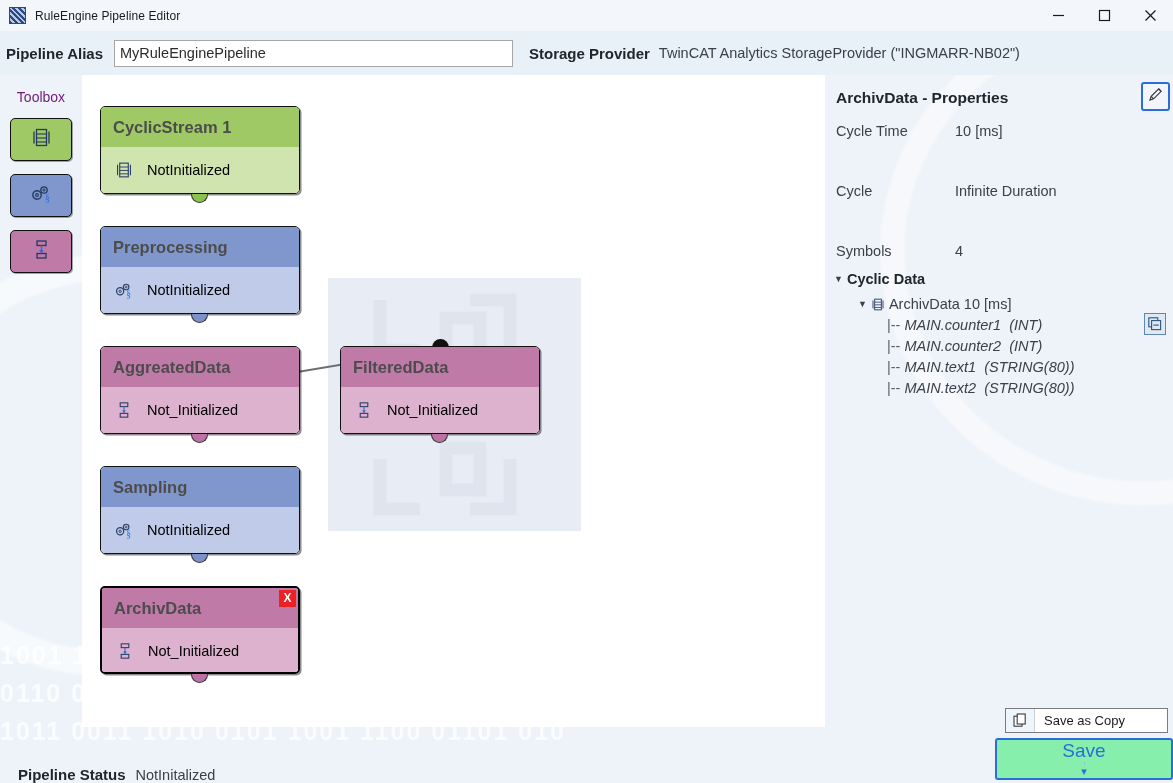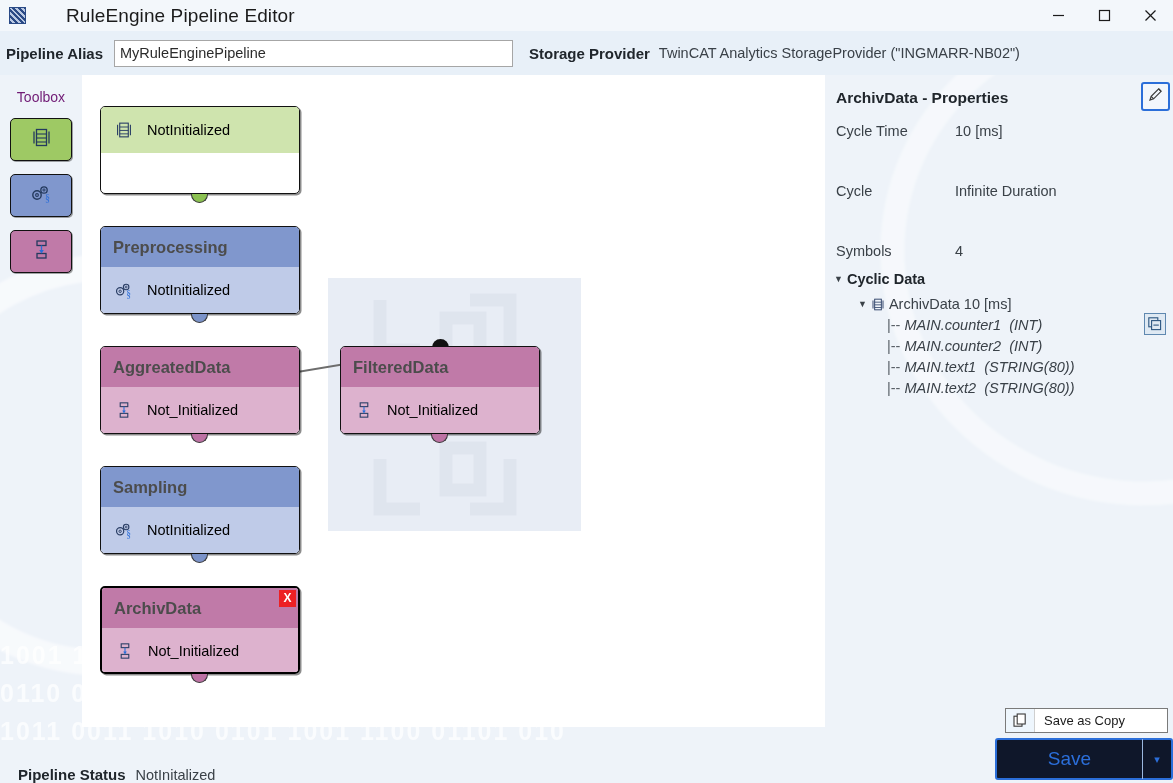--- a/index.html
+++ b/index.html
@@ -19,21 +19,21 @@
     display:flex; align-items:center;
   }
   #app-icon{
     width:17px;height:17px;margin-left:9px;margin-right:9px;
     background:
       repeating-linear-gradient(45deg,#2a4a86 0 2px,#b9c8e2 2px 4px);
     border:1px solid #2a4a86;
     flex:0 0 auto;
   }
   #app-title{
-    font-size:19px;color:#1b1b1b; letter-spacing:.1px;margin-left:31px;
+    font-size:12px;color:#1b1b1b; letter-spacing:.1px;
   }
   .wbtn{
     width:46px;height:31px;display:flex;align-items:center;justify-content:center;
     font-size:13px;color:#1b1b1b;
   }
   .wbtn svg{display:block}
   #winctl{position:absolute;right:0;top:0;display:flex;}
 
   
   #aliasbar{
@@ -210,22 +210,22 @@
     display:flex;align-items:center;
   }
   #saveascopy .cico{
     width:29px;height:23px;display:flex;align-items:center;justify-content:center;
     border-right:1px solid #cfcfcf;background:#eef6fd;
   }
   #saveascopy .ctext{font-size:13px;color:#1b1b1b;margin-left:9px;}
 
   #savebtn{
     position:absolute;left:995px;top:738px;width:178px;height:42px;
-    background:#0f172a;border:2px solid #2b6ed9;border-radius:3px;
-    display:flex;align-items:center;
+    background:#86efac;border:2px solid #2b6ed9;border-radius:3px;
+    display:flex;align-items:center;flex-direction:column;
   }
   #savebtn .lbl{
     flex:1;text-align:center;font-size:19px;color:#2b6ed9;
   }
   #savebtn .sep{width:1px;height:40px;background:#9bb8df;}
   #savebtn .caret{
     width:28px;text-align:center;font-size:11px;color:#2b6ed9;
   }
 
   
@@ -341,20 +341,21 @@
     <line x1="119" y1="313" x2="359" y2="273" stroke="#6d6d6d" stroke-width="2"></line>
   </svg>
 
   <div class="dot" style="left:110px;top:203px;"></div>
   <div class="dot" style="left:110px;top:323px;"></div>
   <div class="dot" style="left:110px;top:443px;"></div>
   <div class="dot" style="left:110px;top:563px;"></div>
   <div class="dot" style="left:350px;top:264px;"></div>
 
   <div class="node n-green" style="left:18px;top:31px;">
+    <div class="hdr">CyclicStream 1</div>
     <div class="bdy">
       <span class="ico">
         <svg width="18" height="18" viewBox="0 0 21 21">
           <rect x="5.5" y="2.5" width="10" height="16" fill="none" stroke="#2b3f66" stroke-width="1.3"></rect>
           <line x1="5.5" y1="7" x2="15.5" y2="7" stroke="#2b3f66" stroke-width="1.1"></line>
           <line x1="5.5" y1="11" x2="15.5" y2="11" stroke="#2b3f66" stroke-width="1.1"></line>
           <line x1="5.5" y1="15" x2="15.5" y2="15" stroke="#2b3f66" stroke-width="1.1"></line>
           <line x1="3" y1="4.5" x2="3" y2="16.5" stroke="#2b3f66" stroke-width="1.3"></line>
           <line x1="18" y1="4.5" x2="18" y2="16.5" stroke="#2b3f66" stroke-width="1.3"></line>
         </svg>

